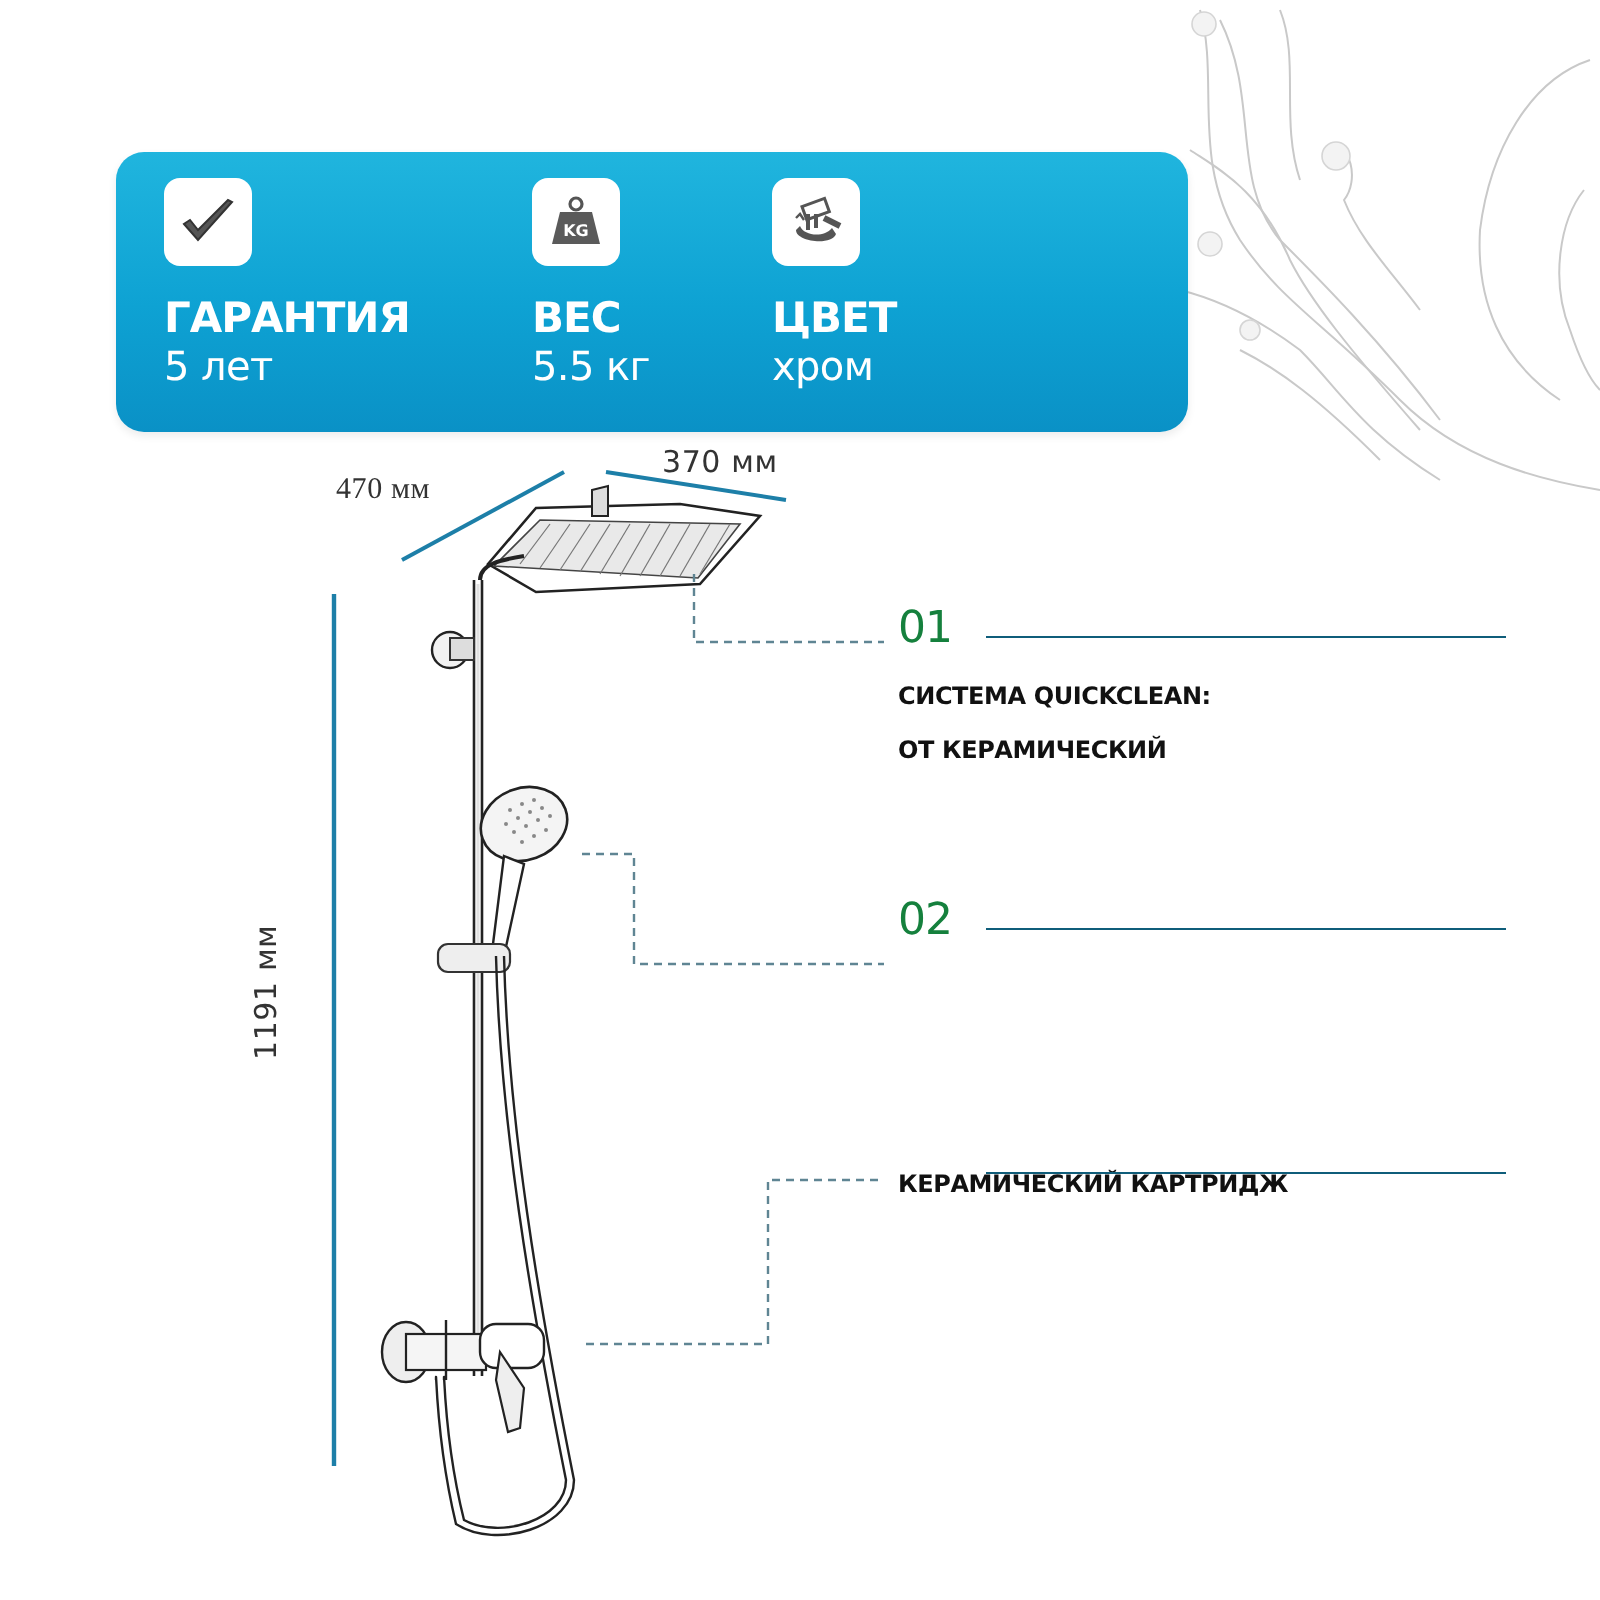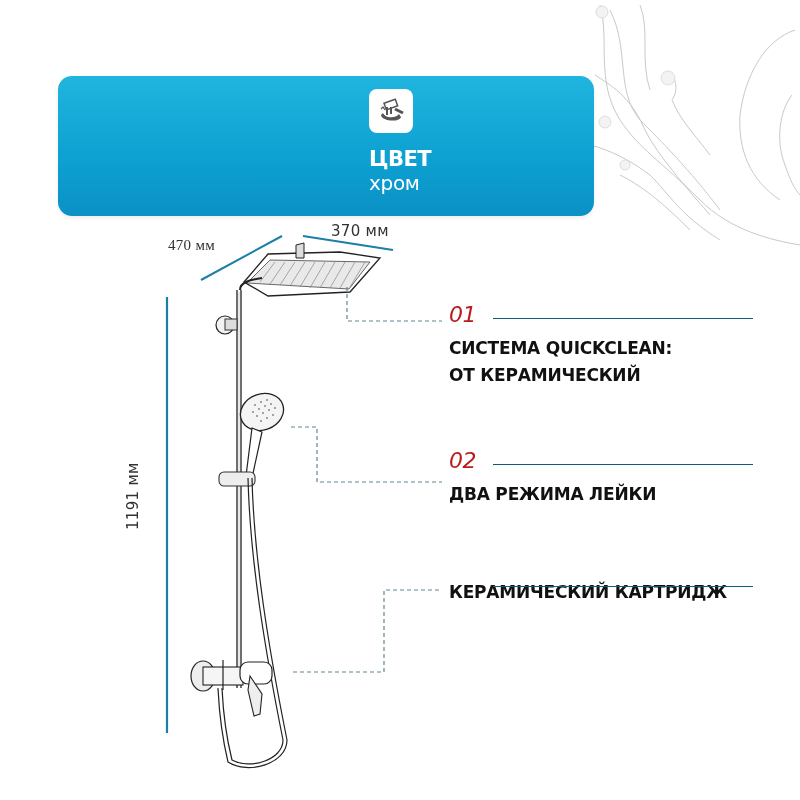--- a/index.html
+++ b/index.html
@@ -18,23 +18,23 @@
   .spec .icon-box {
     width: 44px; height: 44px; background: #fff; border-radius: 8px;
     display: flex; align-items: center; justify-content: center;
   }
   .spec .label { margin-top: 14px; font-weight: bold; font-size: 21px; letter-spacing: -0.5px; line-height: 24px; }
   .spec .value { font-size: 20px; line-height: 24px; letter-spacing: -0.3px; }
 
   .dim-label { position: absolute; font-size: 15px; color: #333; font-weight: 500; letter-spacing: 0.3px; }
 
   .feature { position: absolute; left: 449px; width: 310px; }
-  .feature .num { font-size: 22px; color: #b91c1c; font-weight: 500; font-family: "DejaVu Sans", sans-serif; letter-spacing: -0.5px; line-height: 24px; font-style: italic; }
+  .feature .num { font-size: 22px; color: #15803d; font-weight: 500; font-family: "DejaVu Sans", sans-serif; letter-spacing: -0.5px; line-height: 24px; }
   .feature .rule { position: absolute; left: 44px; right: 6px; top: 15px; height: 1px; background: #0f5d7a; }
-  .feature .title { margin-top: 8px; font-size: 17px; font-weight: bold; line-height: 27px; color: #111; letter-spacing: -0.2px; }
+  .feature .title { margin-top: 8px; font-size: 12px; font-weight: bold; line-height: 27px; color: #111; letter-spacing: -0.2px; }
 
   svg.drawing { position: absolute; left: 0; top: 0; }
 </style>
 </head>
 <body>
 
 <svg class="splash" viewBox="0 0 220 250" width="220" height="250">
   <g fill="none" stroke="#c9c9c9" stroke-width="1">
     <path d="M20 5 C30 40, 15 80, 40 120 C60 150, 80 160, 120 200 C150 230, 190 240, 220 245"></path>
     <path d="M30 10 C50 50, 35 90, 60 120 C80 140, 110 170, 140 210"></path>
@@ -48,23 +48,43 @@
   </g>
   <g fill="#f3f3f3" stroke="#d5d5d5" stroke-width="0.8">
     <circle cx="22" cy="12" r="6"></circle>
     <circle cx="88" cy="78" r="7"></circle>
     <circle cx="25" cy="122" r="6"></circle>
     <circle cx="45" cy="165" r="5"></circle>
   </g>
 </svg>
 
 <div class="info-card">
+  <div class="spec" style="left:24px;">
+    <div class="icon-box">
+      <svg width="30" height="26" viewBox="0 0 30 26">
+        <path d="M3 14 L10 22 L27 3 L25 2 L10 17 L6 12 Z" fill="#555" stroke="#333" stroke-width="1"></path>
+      </svg>
+    </div>
+    <div class="label">ГАРАНТИЯ</div>
+    <div class="value">5 лет</div>
+  </div>
 
+  <div class="spec" style="left:208px;">
+    <div class="icon-box">
+      <svg width="28" height="26" viewBox="0 0 28 26">
+        <circle cx="14" cy="4" r="3" fill="none" stroke="#555" stroke-width="1.6"></circle>
+        <path d="M6 8 L22 8 L26 24 L2 24 Z" fill="#5a5a5a"></path>
+        <text x="14" y="20" font-size="8" font-family="DejaVu Sans, sans-serif" fill="#fff" text-anchor="middle" font-weight="bold">KG</text>
+      </svg>
+    </div>
+    <div class="label">ВЕС</div>
+    <div class="value">5.5 кг</div>
+  </div>
 
-  <div class="spec" style="left:311px;">
+  <div class="spec" style="left:328px;">
     <div class="icon-box">
       <svg width="28" height="28" viewBox="0 0 28 28">
         <path d="M4 18 C4 24, 22 26, 24 20 L22 17 C18 22, 8 21, 6 16 Z" fill="#555"></path>
         <rect x="8" y="4" width="12" height="7" fill="#fff" stroke="#555" stroke-width="1.5" transform="rotate(-20 14 8)"></rect>
         <path d="M10 10 L10 18 M14 10 L14 17" stroke="#555" stroke-width="2"></path>
         <path d="M18 12 L26 16" stroke="#555" stroke-width="3"></path>
         <path d="M4 12 L6 10 L8 13" fill="none" stroke="#555" stroke-width="1.2"></path>
       </svg>
     </div>
     <div class="label">ЦВЕТ</div>
@@ -160,23 +180,20 @@
   <div class="rule"></div>
   <div class="title">
     <div>СИСТЕМА QUICKCLEAN:</div>
     <div>ОТ КЕРАМИЧЕСКИЙ</div>
   </div>
 </div>
 
 <div class="feature" style="top:449px;">
   <div class="num">02</div>
   <div class="rule"></div>
-  <div class="title">
-    <div>ДВА РЕЖИМА ЛЕЙКИ</div>
-  </div>
 </div>
 
 <div class="feature" style="top:571px;">
   <div class="rule"></div>
   <div class="title">
     <div>КЕРАМИЧЕСКИЙ КАРТРИДЖ</div>
   </div>
 </div>
 
 </body></html>

